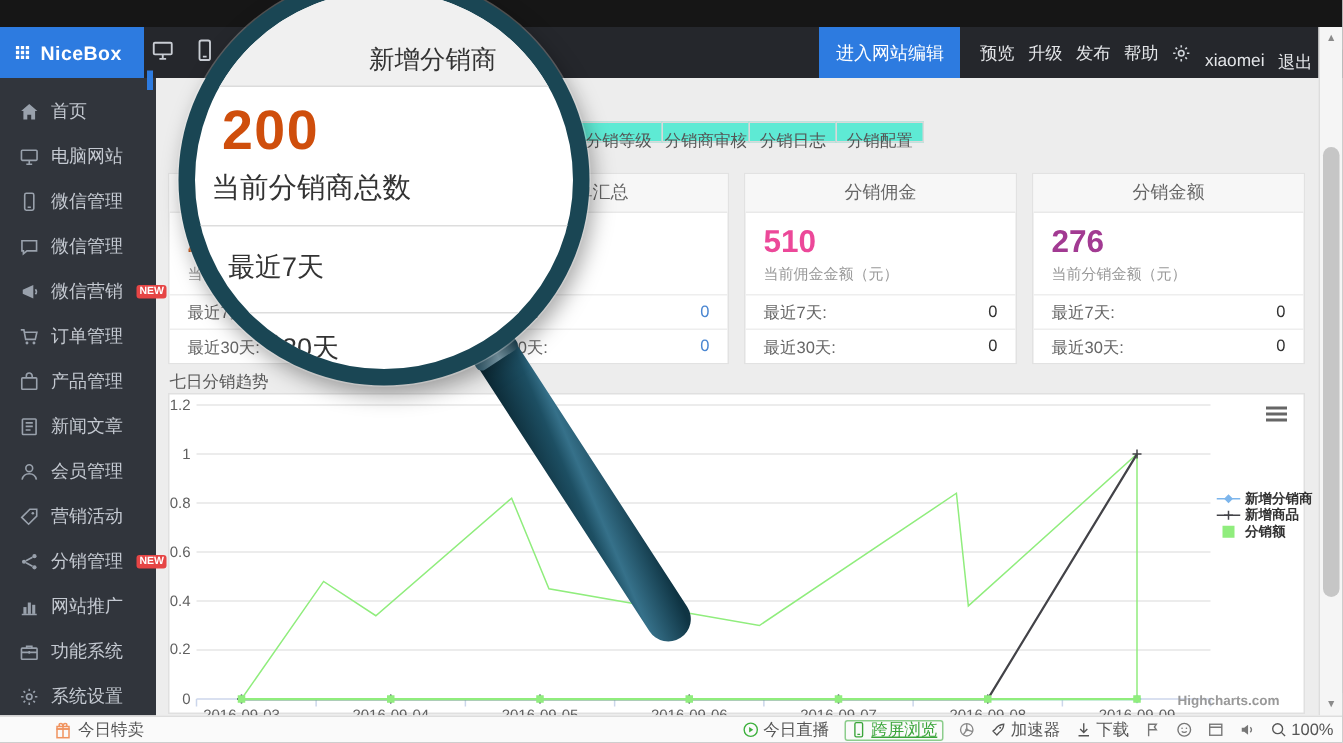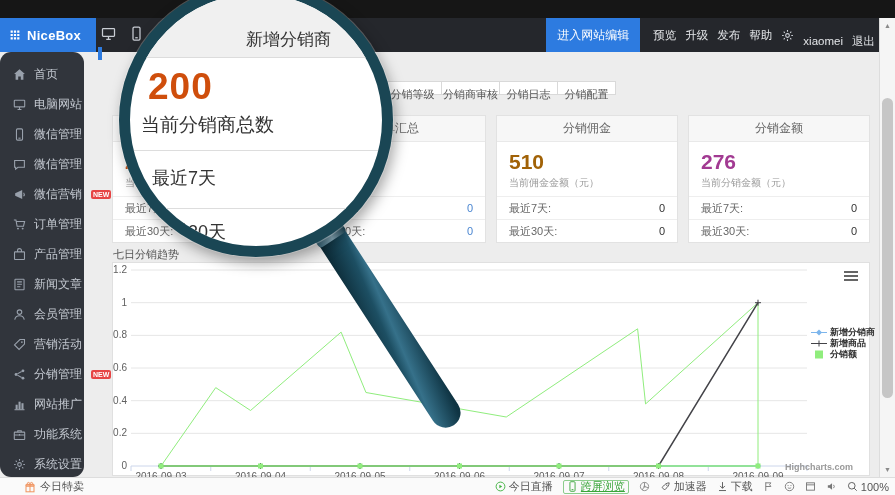--- a/index.html
+++ b/index.html
@@ -18,30 +18,30 @@
   .dev-icon.d1 { left:101px; }
   .dev-icon.d2 { left:129px; }
   .active-ind { position:absolute; left:98px; top:47px; width:4px; height:13px; background:#2d7be0; z-index:3; }
   .tb-right { position:absolute; right:20px; top:0; height:34px; display:flex; align-items:center; gap:9px; }
   .enter-btn { height:34px; padding:0 11px; background:#2d7be0; border:none; color:#fff; font-size:12px; cursor:pointer; margin-right:4px; }
   .tb-link { color:#e3e5e8; font-size:11.5px; cursor:pointer; }
   .tb-gear { color:#cfd3d9; cursor:pointer; display:flex; }
   .tb-user, .tb-logout { color:#e3e5e8; font-size:11.5px; cursor:pointer;margin-top:12px; }
 
   
-  .sidebar { position:absolute; left:0; top:52px; width:84px; height:425px; background:#31353c; z-index:2;border-radius:11px; }
+  .sidebar { position:absolute; left:0; top:52px; width:104px; height:425px; background:#31353c; z-index:2; }
   .sb-item { height:30px; display:flex; align-items:center; gap:8px; padding-left:13px; cursor:pointer; }
   .sb-item .icn { color:#99a1ac; flex:none; }
   .sb-label { color:#c4c9d1; font-size:12px; white-space:nowrap; }
   .sb-badge { background:#e64545; color:#fff; font-size:7px; font-weight:bold; padding:1px 2px; border-radius:2px; margin-left:1px; }
 
   
   .tabs { position:absolute; left:325px; top:81px; display:flex; }
   .tab { width:59px; height:14px; line-height:24px; text-align:center; font-size:11px; color:#555;
-         background:#ffffff; border:1px solid #d9d9d9; margin-right:-1px; cursor:pointer; }
+         background:#5eead4; border:1px solid #d9d9d9; margin-right:-1px; cursor:pointer; }
 
   
   .cards { position:absolute; left:112px; top:115px; width:758px; display:flex; gap:10px; }
   .card { width:182px; height:128px; background:#fff; border:1px solid #e2e2e2; }
   .c-head { height:26px; line-height:25px; text-align:center; font-size:12px; color:#666;
             background:#f7f7f7; border-bottom:1px solid #e9e9e9; }
   .c-body { height:54px; padding:8px 12px 0; }
   .c-val { font-size:21px; font-weight:bold; line-height:24px; }
   .c-lab { font-size:10px; color:#999; margin-top:2px; }
   .c-row { height:23px; border-top:1px solid #eee; display:flex; justify-content:space-between;
@@ -60,21 +60,21 @@
 
   
   .scrollbar { position:absolute; right:0; top:18px; width:16px; height:459px; background:#f5f5f5; border-left:1px solid #ddd; z-index:4; }
   .sb-arrow { position:absolute; left:0; width:15px; height:15px; text-align:center; font-size:7px; color:#8a8a8a; line-height:15px; background:#f5f5f5; cursor:pointer; }
   .sb-up { top:0; } .sb-dn { bottom:0; }
   .sb-thumb { position:absolute; left:2px; top:80px; width:11px; height:300px; background:#c6c6c6; border-radius:6px; cursor:pointer; }
 
   
   .statusbar { position:absolute; left:0; top:477px; width:895px; height:18px; background:#fafafa; border-top:1px solid #ddd; z-index:5;
                display:flex; align-items:center; font-size:11px; color:#555; }
-  .st-left { position:absolute; left:24px; display:flex; align-items:center; gap:4px; cursor:pointer; }
+  .st-left { position:absolute; left:36px; display:flex; align-items:center; gap:4px; cursor:pointer; }
   .st-left .icn { color:#f0935f; }
   .st-right { position:absolute; right:6px; display:flex; align-items:center; gap:10px; }
   .st-item { display:flex; align-items:center; gap:3px; cursor:pointer; }
   .st-item.boxed { border:1px solid #8ccd8c; color:#3aa53a; padding:0 3px; height:14px; border-radius:2px;text-decoration:underline; }
 
   
   .mag-handle { position:absolute; left:372px; top:200px; width:30px; height:245px; z-index:50;
                 transform:rotate(-33deg); border-radius:4px 4px 15px 15px;
                 background:linear-gradient(100deg,#0c2a36 8%,#1d4f63 42%,#36718a 55%,#0f3443 92%); }
   .mag-handle::before { content:''; position:absolute; left:-1px; right:-1px; top:0; height:24px; border-radius:4px;
@@ -305,21 +305,21 @@
           <span style="color:#4a86d1">0</span>
         </div>
         <div class="c-row">
           <span>最近30天:</span>
           <span style="color:#4a86d1">0</span>
         </div>
       </div>
       <div class="card">
         <div class="c-head">分销佣金</div>
         <div class="c-body">
-          <div class="c-val" style="color:#a16207">510</div>
+          <div class="c-val" style="color:#ec4899">510</div>
           <div class="c-lab">当前佣金金额（元）</div>
         </div>
         <div class="c-row">
           <span>最近7天:</span>
           <span style="color:#333333">0</span>
         </div>
         <div class="c-row">
           <span>最近30天:</span>
           <span style="color:#333333">0</span>
         </div>

